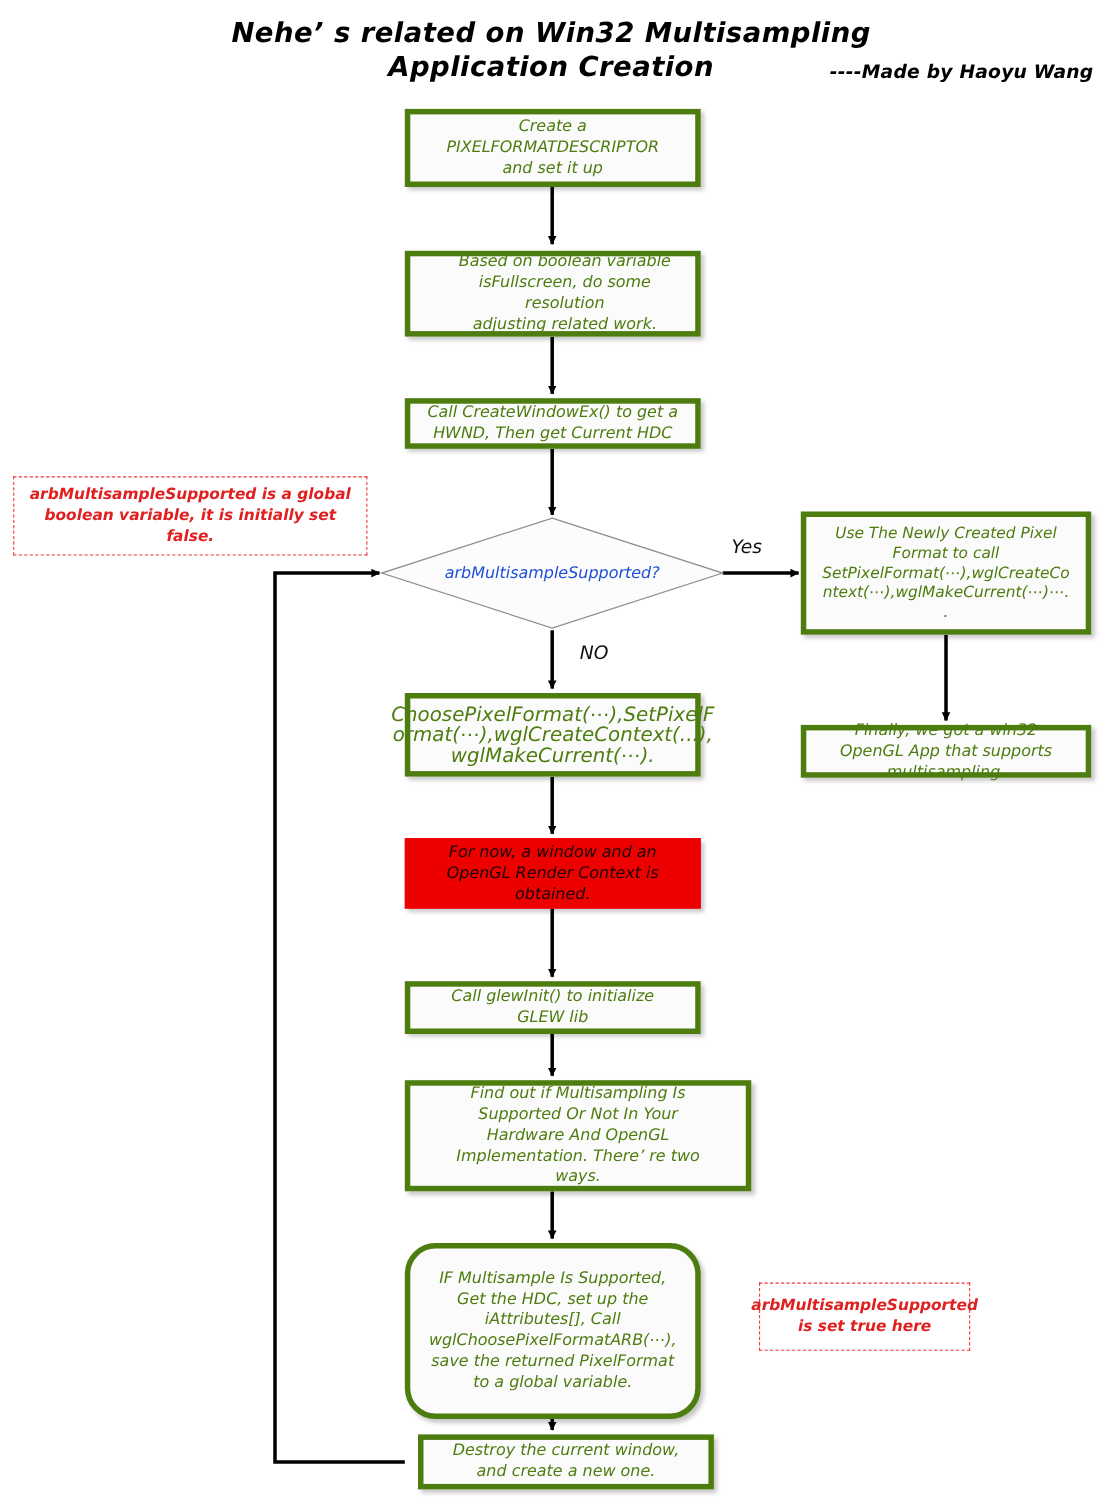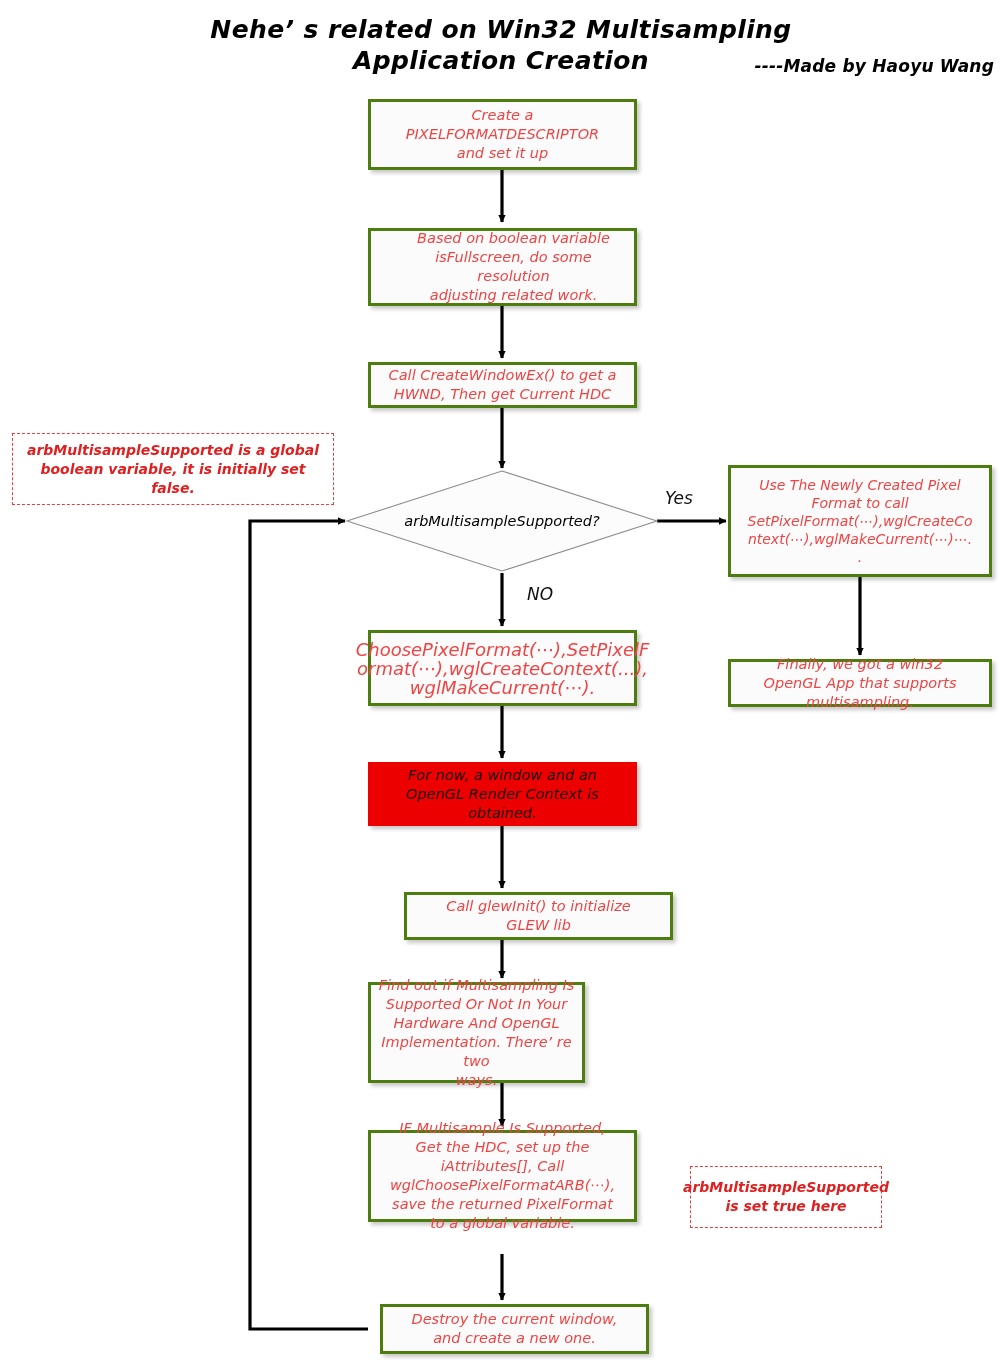--- a/index.html
+++ b/index.html
@@ -45,31 +45,31 @@
     font-size: 17px;
     color: #000000;
     letter-spacing: 0.2px;
   }
 
   
   .node {
     position: absolute;
     box-sizing: border-box;
     background: #fbfbfb;
-    border: 3px solid #4d7c0f;
+    border: 5px solid #4d7c0f;
     box-shadow: 3px 3px 4px rgba(0,0,0,0.22);
     display: flex;
     align-items: center;
     justify-content: center;
     text-align: center;
     font-family: "DejaVu Sans", sans-serif;
     font-style: italic;
     font-size: 14.5px;
     line-height: 19px;
-    color: #ef4444;
+    color: #4d7c0f;
     padding: 3px 6px;
   }
   .node.red {
     background: #ED0000;
     border: 1px solid #ED0000;
     color: #1a0000;
   }
 
   
   .diamond-wrap {
@@ -84,21 +84,21 @@
     left: 0;
     top: 0;
     width: 100%;
     height: 100%;
     display: flex;
     align-items: center;
     justify-content: center;
     font-family: "DejaVu Sans", sans-serif;
     font-style: italic;
     font-size: 14.5px;
-    color: #000000;
+    color: #1d4ed8;
     pointer-events: none;
     text-align: right;
   }
 
   
   .annot {
     position: absolute;
     box-sizing: border-box;
     background: #ffffff;
     border: 1.6px dashed #ee3b3b;
@@ -211,29 +211,29 @@
   </div>
 
   <div class="node" style="left:368px; top:630px; width:269px; height:76px; font-size:18px;">
     <span>ChoosePixelFormat(⋯),SetPixelF<br>ormat(⋯),wglCreateContext(...),<br>wglMakeCurrent(⋯).</span>
   </div>
 
   <div class="node red" style="left:368px; top:762px; width:269px; height:64px;">
     <span>For now, a window and an<br>OpenGL Render Context is<br>obtained.</span>
   </div>
 
-  <div class="node" style="left:368px; top:892px; width:269px; height:48px;margin-left:36px;">
+  <div class="node" style="left:368px; top:892px; width:269px; height:48px;">
     <span>Call glewInit() to initialize<br>GLEW lib</span>
   </div>
 
-  <div class="node" style="left:368px; top:982px; width:217px; height:101px;">
+  <div class="node" style="left:368px; top:982px; width:315px; height:101px;">
     <span>Find out if Multisampling Is<br>Supported Or Not In Your<br>Hardware And OpenGL<br>Implementation. There’ re two<br>ways.</span>
   </div>
 
-  <div class="node" style="left:368px; top:1130px; width:269px; height:92px;">
+  <div class="node" style="left:368px; top:1130px; width:269px; height:160px;border-radius:28px;">
     <span>IF Multisample Is Supported,<br>Get the HDC, set up the<br>iAttributes[], Call<br>wglChoosePixelFormatARB(⋯),<br>save the returned PixelFormat<br>to a global variable.</span>
   </div>
 
   <div class="node" style="left:380px; top:1304px; width:269px; height:50px;">
     <span>Destroy the current window,<br>and create a new one.</span>
   </div>
 
   <div class="annot" style="left:12px; top:433px; width:322px; height:72px;">
     <span>arbMultisampleSupported is a global<br>boolean variable, it is initially set false.</span>
   </div>

